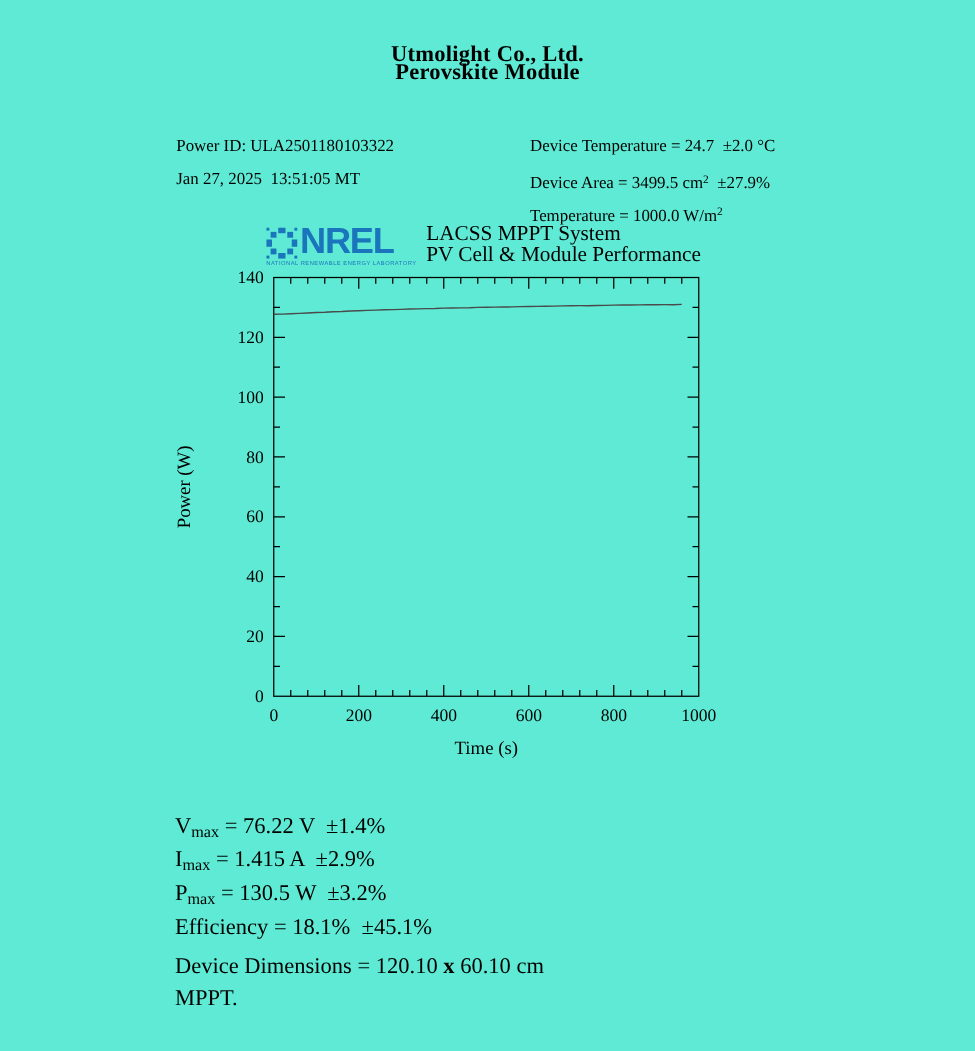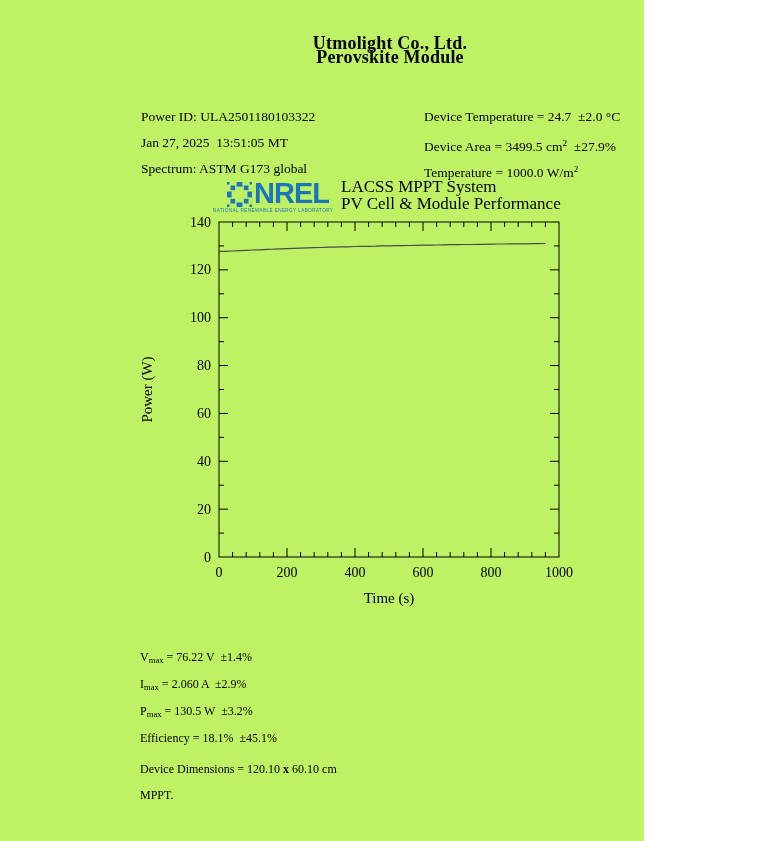--- a/index.html
+++ b/index.html
@@ -1,58 +1,57 @@
 <!DOCTYPE html>
 <html><head>
 <meta charset="utf-8">
 <style>
   html,body{margin:0;padding:0;background:#fff;}
   .page{
-    position:relative;width:644px;height:841px;background:#bef264;
+    position:relative;width:780px;height:841px;background:#5eead4;
     font-family:"Liberation Serif",serif;color:#000;overflow:hidden;
   }
   .title{
     position:absolute;left:0;width:780px;text-align:center;
     font-weight:bold;font-size:18px;letter-spacing:.2px;
   }
   .t1{top:33px}
   .t2{top:47px}
   .inforow{position:absolute;font-size:13.5px;white-space:pre;line-height:16px;}
   sup{font-size:.68em;vertical-align:.5em;}
   sub{font-size:.72em;vertical-align:-.25em;}
   b{font-weight:bold;}
   
   .logo{position:absolute;left:213px;top:181px;width:130px;}
-  .logo-row{display:flex;align-items:flex-start;height:25px;justify-content:center;}
+  .logo-row{display:flex;align-items:flex-start;height:25px;}
   .logo-icon{width:25px;height:25px;flex:0 0 25px;margin-top:1px;}
   .logo-word{
     font-family:"Liberation Sans",sans-serif;font-weight:bold;
     font-size:29px;line-height:25px;color:#1B75BC;letter-spacing:-1px;margin-left:2px;
   }
   .logo-caption{
     font-family:"Liberation Sans",sans-serif;font-size:4.6px;letter-spacing:.42px;
     color:#1B75BC;margin-top:2px;white-space:nowrap;
   }
   .sysname{position:absolute;left:341px;top:179px;font-size:17px;line-height:16.5px;white-space:pre;}
   
   .chart-wrap{position:absolute;left:130px;top:210px;width:460px;height:400px;}
   
-  .resline{position:absolute;left:140px;font-size:12px;white-space:pre;}
+  .resline{position:absolute;left:140px;font-size:18px;white-space:pre;}
 </style>
 </head>
 <body>
 
 <div class="page">
 
   <div class="title t1">Utmolight Co., Ltd.</div>
   <div class="title t2">Perovskite Module</div>
 
   <div class="inforow" style="left:141px;top:109px"><span>Power ID: ULA2501180103322</span></div>
   <div class="inforow" style="left:141px;top:135px"><span>Jan 27, 2025  13:51:05 MT</span></div>
-  <div class="inforow" style="left:141px;top:161px"><span>Spectrum: ASTM G173 global</span></div>
 
   <div class="inforow" style="left:424px;top:109px"><span>Device Temperature = 24.7  ±2.0 °C</span></div>
   <div class="inforow" style="left:424px;top:135px"><span>Device Area = 3499.5 cm</span><sup>2</sup><span>  ±27.9%</span></div>
   <div class="inforow" style="left:424px;top:161px"><span>Temperature = 1000.0 W/m</span><sup>2</sup></div>
 
   <div class="logo">
     <div class="logo-row">
       <svg class="logo-icon" viewBox="0 0 30 30">
         <g fill="#1B75BC">
           <rect x="11.5" y="0" width="7" height="5.5"></rect>
@@ -167,20 +166,20 @@
         <line x1="429" y1="83.78571428571428" x2="424" y2="83.78571428571428" stroke="#000" stroke-width="1"></line>
         <line x1="89" y1="35.928571428571445" x2="94" y2="35.928571428571445" stroke="#000" stroke-width="1"></line>
         <line x1="429" y1="35.928571428571445" x2="424" y2="35.928571428571445" stroke="#000" stroke-width="1"></line>
         <text x="259" y="393" text-anchor="middle" font-size="15" font-family="&quot;Liberation Serif&quot;,serif">Time (s)</text>
         <text x="0" y="0" text-anchor="middle" font-size="15" transform="translate(22,179.5) rotate(-90)" font-family="&quot;Liberation Serif&quot;,serif">Power (W)</text>
         <polyline points="89.0,41.4 95.8,41.3 102.6,41.0 109.4,40.7 116.2,40.4 123.0,40.0 129.8,39.8 136.6,39.4 143.4,39.2 150.2,38.8 157.0,38.6 163.8,38.3 170.6,38.1 177.4,37.8 184.2,37.7 191.0,37.5 197.8,37.2 204.6,37.1 211.4,36.9 218.2,36.8 225.0,36.5 231.8,36.4 238.6,36.3 245.4,36.2 252.2,35.9 259.0,35.8 265.8,35.7 272.6,35.6 279.4,35.5 286.2,35.3 293.0,35.2 299.8,35.1 306.6,35.0 313.4,34.9 320.2,34.7 327.0,34.6 333.8,34.5 340.6,34.5 347.4,34.4 354.2,34.3 361.0,34.1 367.8,34.0 374.6,34.0 381.4,33.9 388.2,33.8 395.0,33.8 401.8,33.7 408.6,33.7 415.4,33.5" fill="none" stroke="#4a4a4a" stroke-width="1.2"></polyline>
       </svg>
   </div>
 
   <div class="resline" style="top:650px"><span>V</span><sub>max</sub><span> = 76.22 V  ±1.4%</span></div>
-  <div class="resline" style="top:677px"><span>I</span><sub>max</sub><span> = 2.060 A  ±2.9%</span></div>
+  <div class="resline" style="top:677px"><span>I</span><sub>max</sub><span> = 1.415 A  ±2.9%</span></div>
   <div class="resline" style="top:704px"><span>P</span><sub>max</sub><span> = 130.5 W  ±3.2%</span></div>
   <div class="resline" style="top:731px"><span>Efficiency</span><sub></sub><span> = 18.1%  ±45.1%</span></div>
 
   <div class="resline" style="top:762px"><span>Device Dimensions = 120.10 </span><b>x</b><span> 60.10 cm</span></div>
   <div class="resline" style="top:788px">MPPT.</div>
 
 </div>
 
 </body></html>

